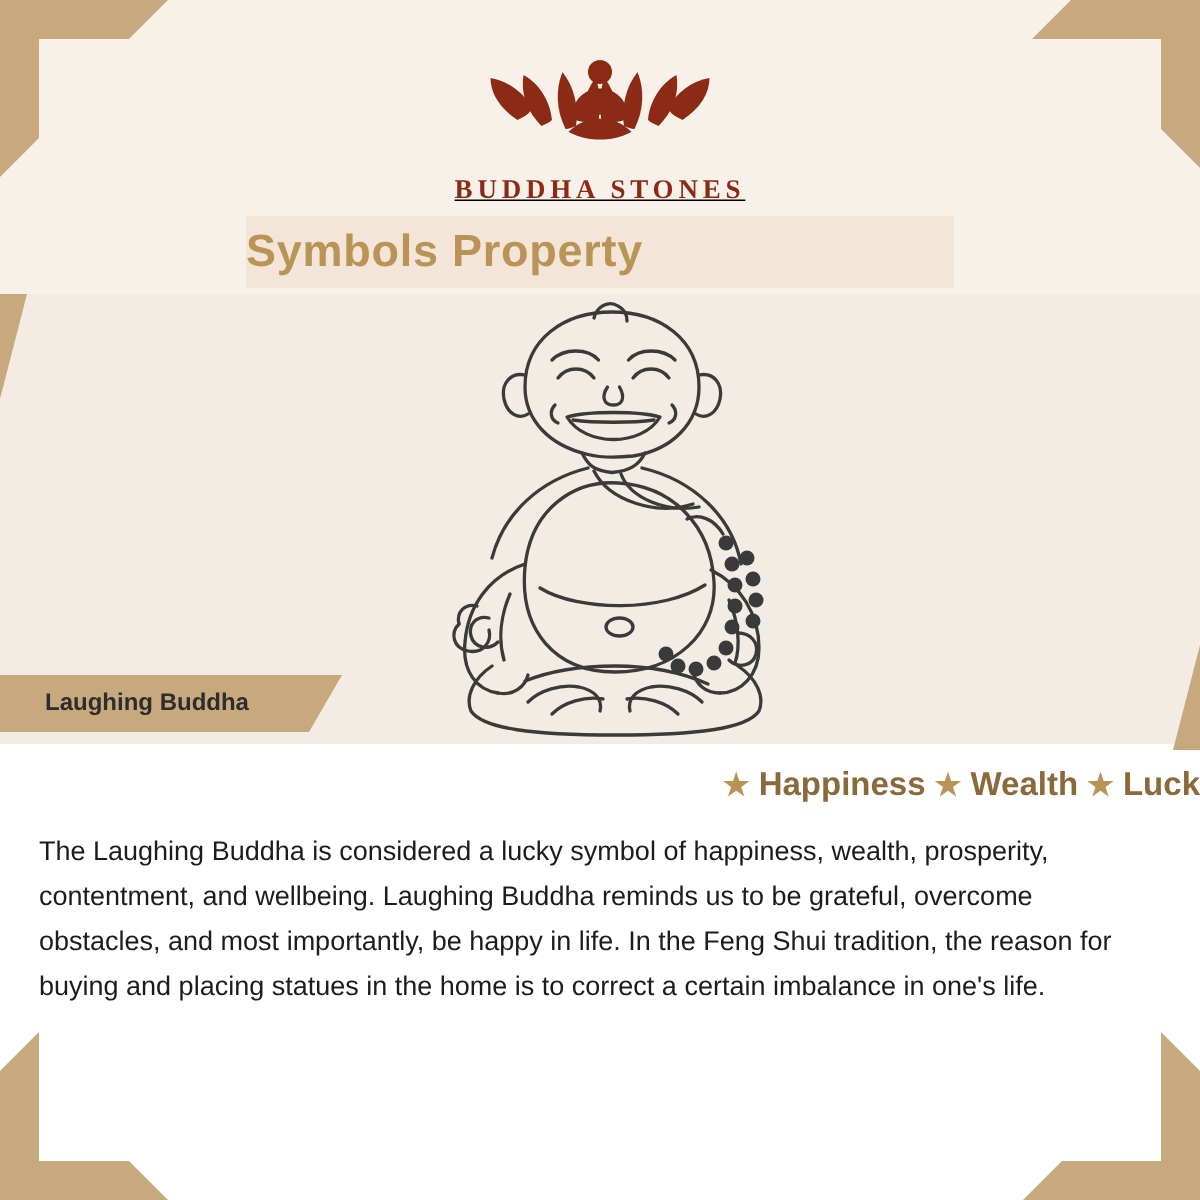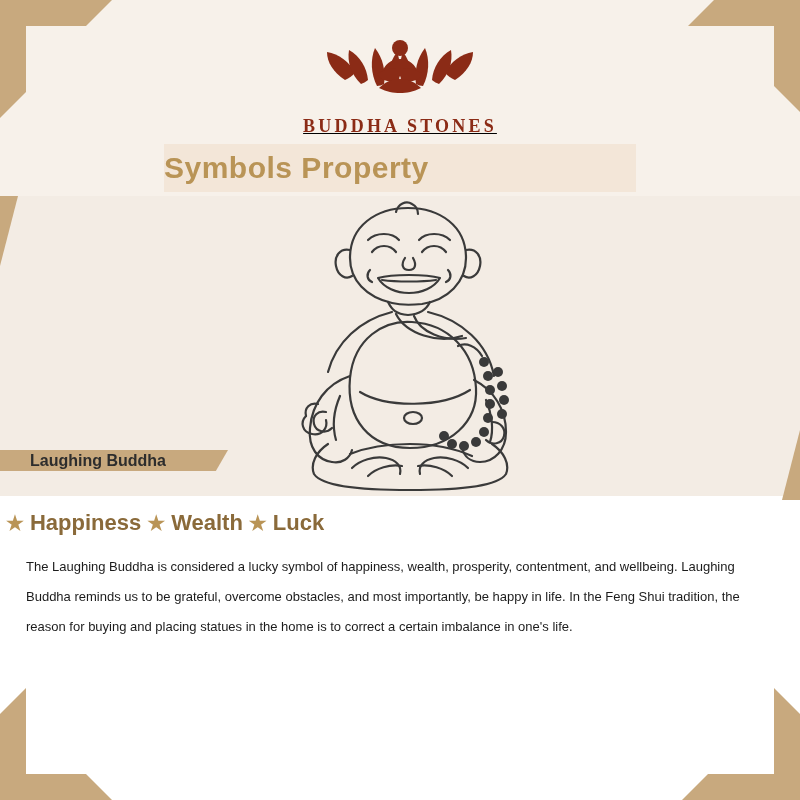--- a/index.html
+++ b/index.html
@@ -152,56 +152,56 @@
     position: absolute;
     left: 200px; top: 196px;
     width: 420px; height: 300px;
   }
   .buddha-wrap svg { display: block; }
 
   
   .label-tag {
     position: absolute;
     left: 0; top: 450px;
-    width: 228px; height: 21px;
+    width: 228px; height: 38px;
     background: #c8a97e;
     clip-path: polygon(0 0, 228px 0, 206px 38px, 0 38px);
     display: flex;
     align-items: center;
   }
   .label-tag-text {
     padding-left: 30px;
     font-size: 16px;
     font-weight: bold;
     color: #2d2d2d;
   }
 
   
   .keywords {
     position: absolute;
     left: 0; top: 510px;
     width: 800px;
-    text-align: left;
+    text-align: right;
     font-size: 22px;
     font-weight: bold;
     color: #8a6a3a;
   }
   .keywords .star {
     color: #b99456;
     margin: 0 6px;
     font-size: 20px;
   }
   .keywords .kw { color: #8a6a3a; }
 
   
   .body-text {
     position: absolute;
     left: 26px; top: 552px;
     width: 748px;
-    font-size: 13px;
+    font-size: 18px;
     line-height: 30px;
     color: #1c1c1c;
     text-align: left;
   }
 </style>
 </head>
 <body>
 
 <div id="page">
 

